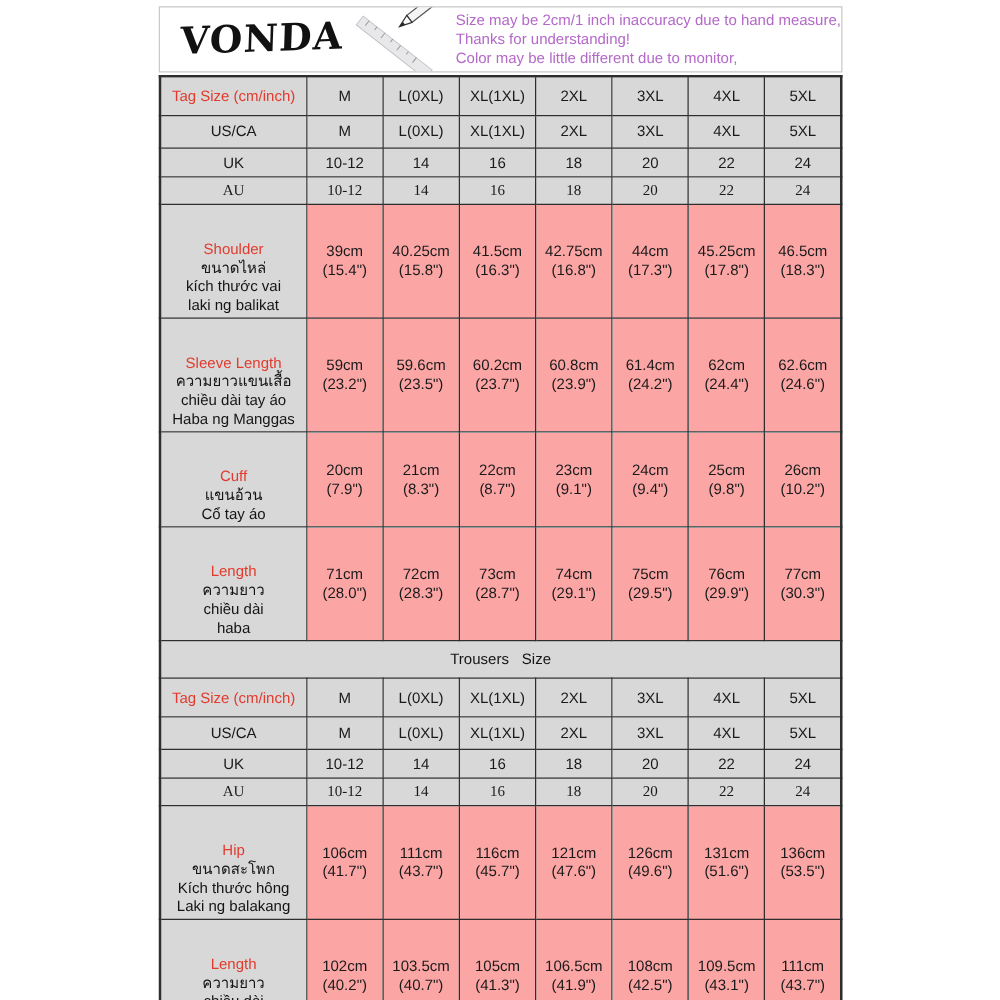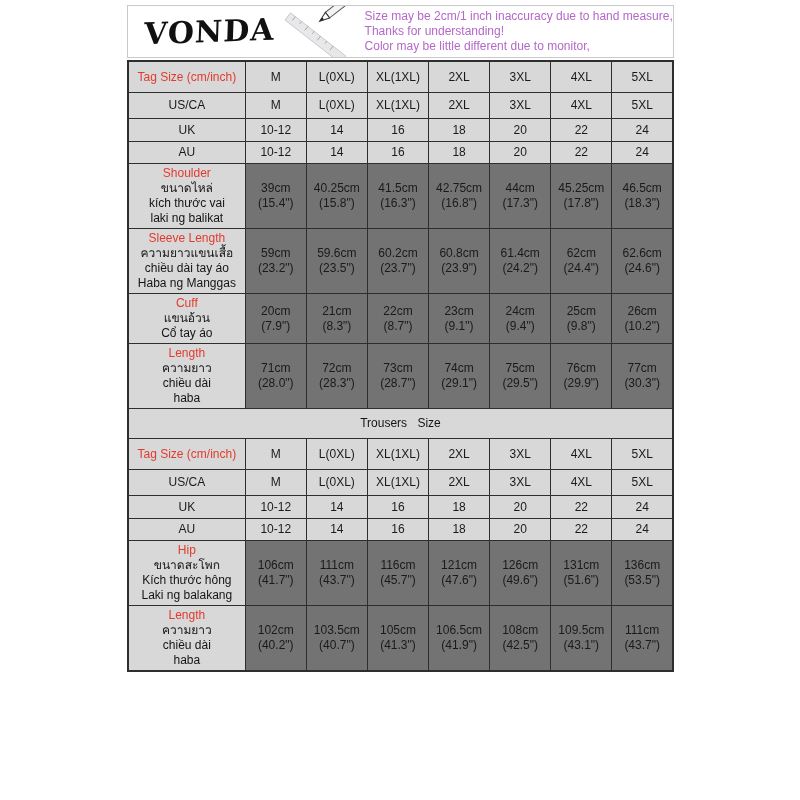--- a/index.html
+++ b/index.html
@@ -37,24 +37,24 @@
   col.c-label{width:117px;}
   col.c-size{width:61px;}
   .title-cell{
     background:#d8d8d8;font-size:17px;line-height:17px;height:25px;
     word-spacing:7px;color:#141414;
   }
   .hdr-row td{background:#d8d8d8;}
   .h0 td{height:26px;}
   .h1 td{height:21px;margin-top:32px;}
   .h2 td{height:18px;}
-  .h3 td{height:17px;}
+  .h3 td{height:17px;font-family:Liberation Serif, serif;}
   .label-cell{background:#d8d8d8;}
-  .red{color:#e23b2e;}
-  .measure-row .val-cell{background:#737373;}
+  .red{color:#e23b2e;margin-top:26px;}
+  .measure-row .val-cell{background:#fca5a5;}
   .measure-label .sub{white-space:pre-line;color:#141414;text-align:center;}
 </style>
 </head>
 <body>
 
 <div class="page">
   <div class="content">
 
     <div class="banner">
       <div class="brand">VONDA</div>

